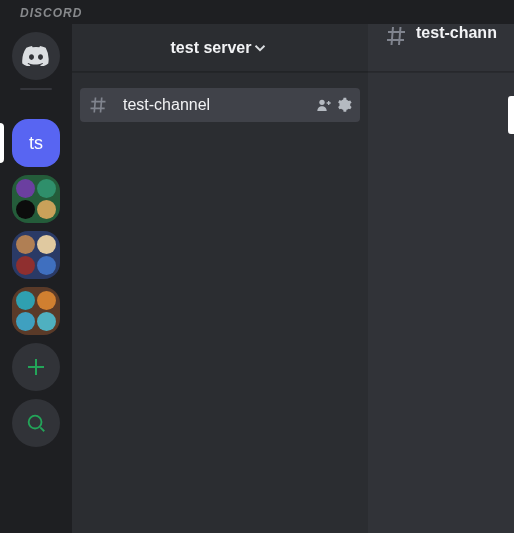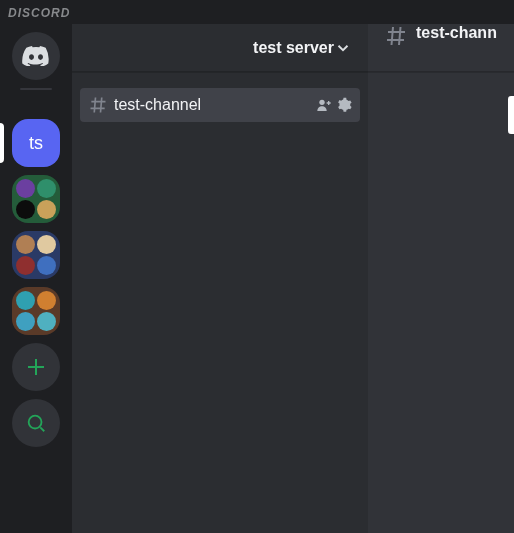--- a/index.html
+++ b/index.html
@@ -12,20 +12,21 @@
   display: flex;
   flex-direction: column;
 }
 .brand {
   color: #87898c;
   font-size: 12px;
   font-weight: 800;
   letter-spacing: 1px;
   padding: 6px 8px 4px 8px;
   font-style: italic;
+  margin-left: 12px;
 }
 .app {
   display: flex;
   flex: 1;
   height: calc(100% - 22px);
 }
 
 .rail {
   width: 72px;
   background: #1e1f22;
@@ -93,42 +94,42 @@
   width: 296px;
   background: #2b2d31;
   display: flex;
   flex-direction: column;
 }
 .server-header {
   height: 48px;
   padding: 0 16px;
   display: flex;
   align-items: center;
-  justify-content: flex-end;
+  justify-content: center;
   border-bottom: 1px solid rgba(0,0,0,.2);
   box-shadow: 0 1px 0 rgba(0,0,0,.15);
   cursor: pointer;
 }
 .server-name {
   color: #f2f3f5;
   font-size: 16px;
   font-weight: 600;
 }
 .channel-list {
   padding: 16px 8px 0 8px;
   flex: 1;
 }
 .channel-item {
   height: 34px;
   border-radius: 4px;
   background: #404249;
   display: flex;
   align-items: center;
   padding: 16px 8px;
-  gap: 6px;
+  gap: 15px;
   cursor: pointer;
 }
 .channel-item .hash {
   color: #80848e;
 }
 .channel-name {
   color: #f2f3f5;
   font-size: 16px;
   font-weight: 500;
   flex: 1;

